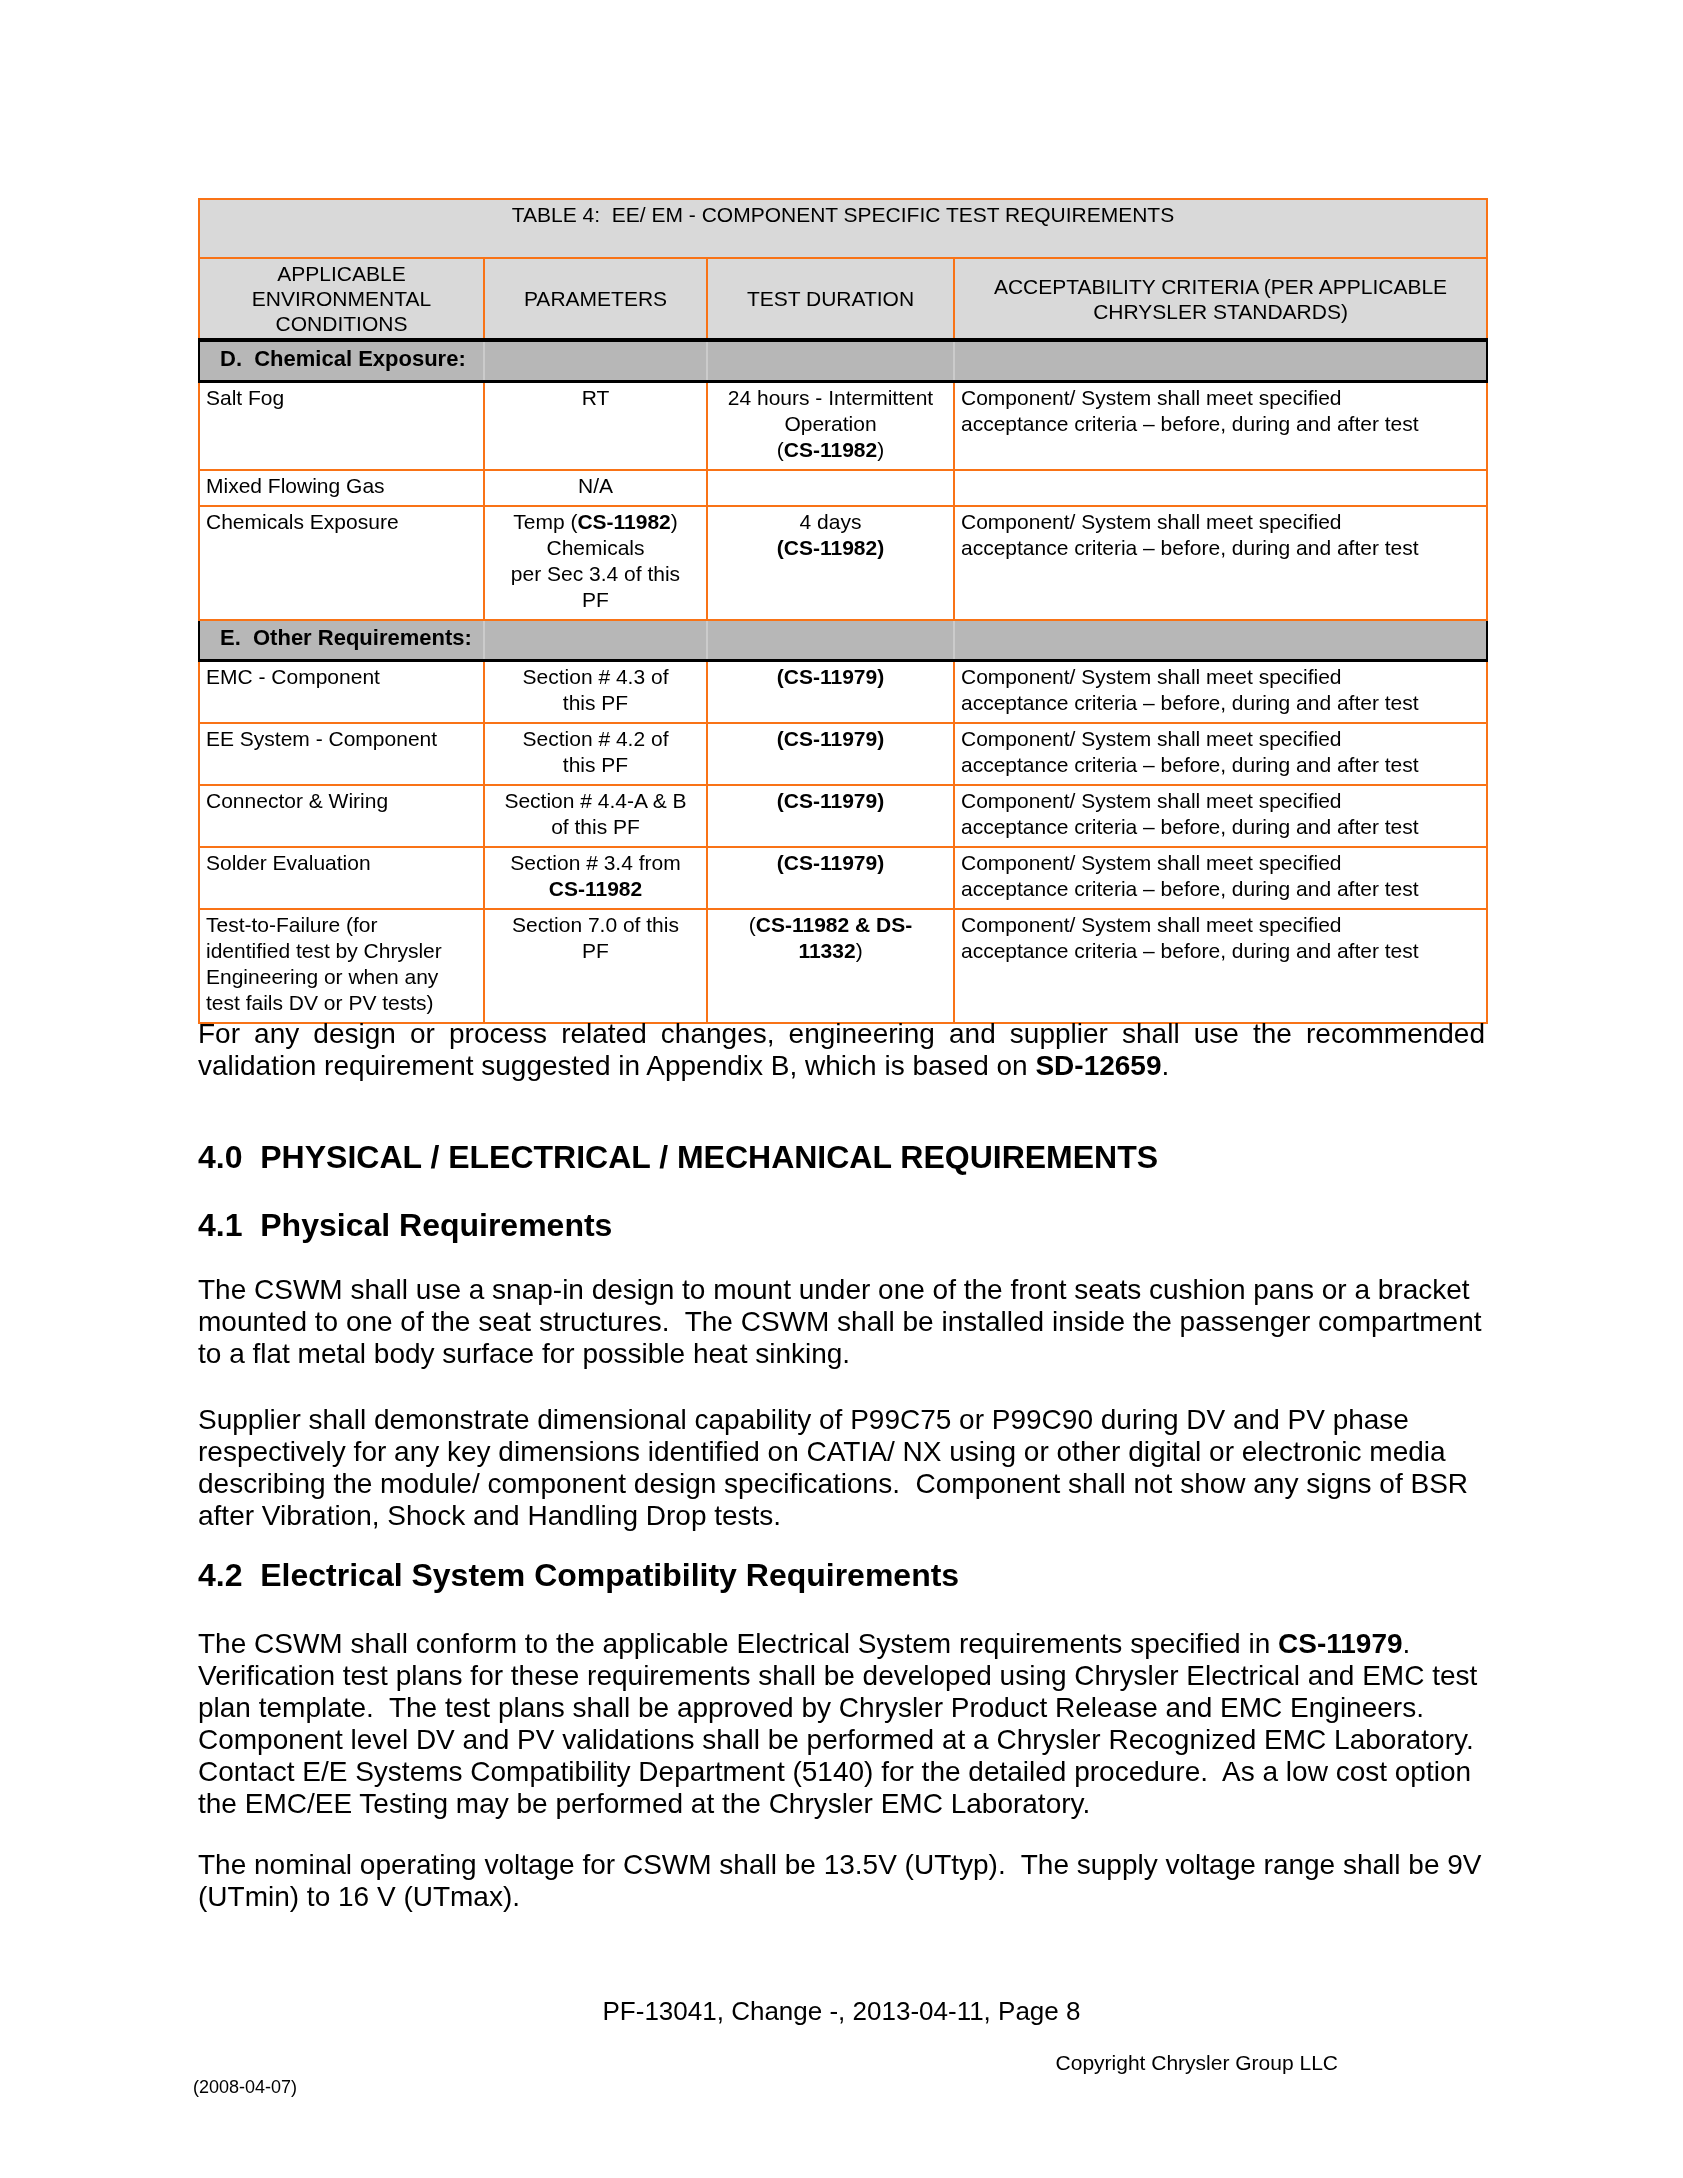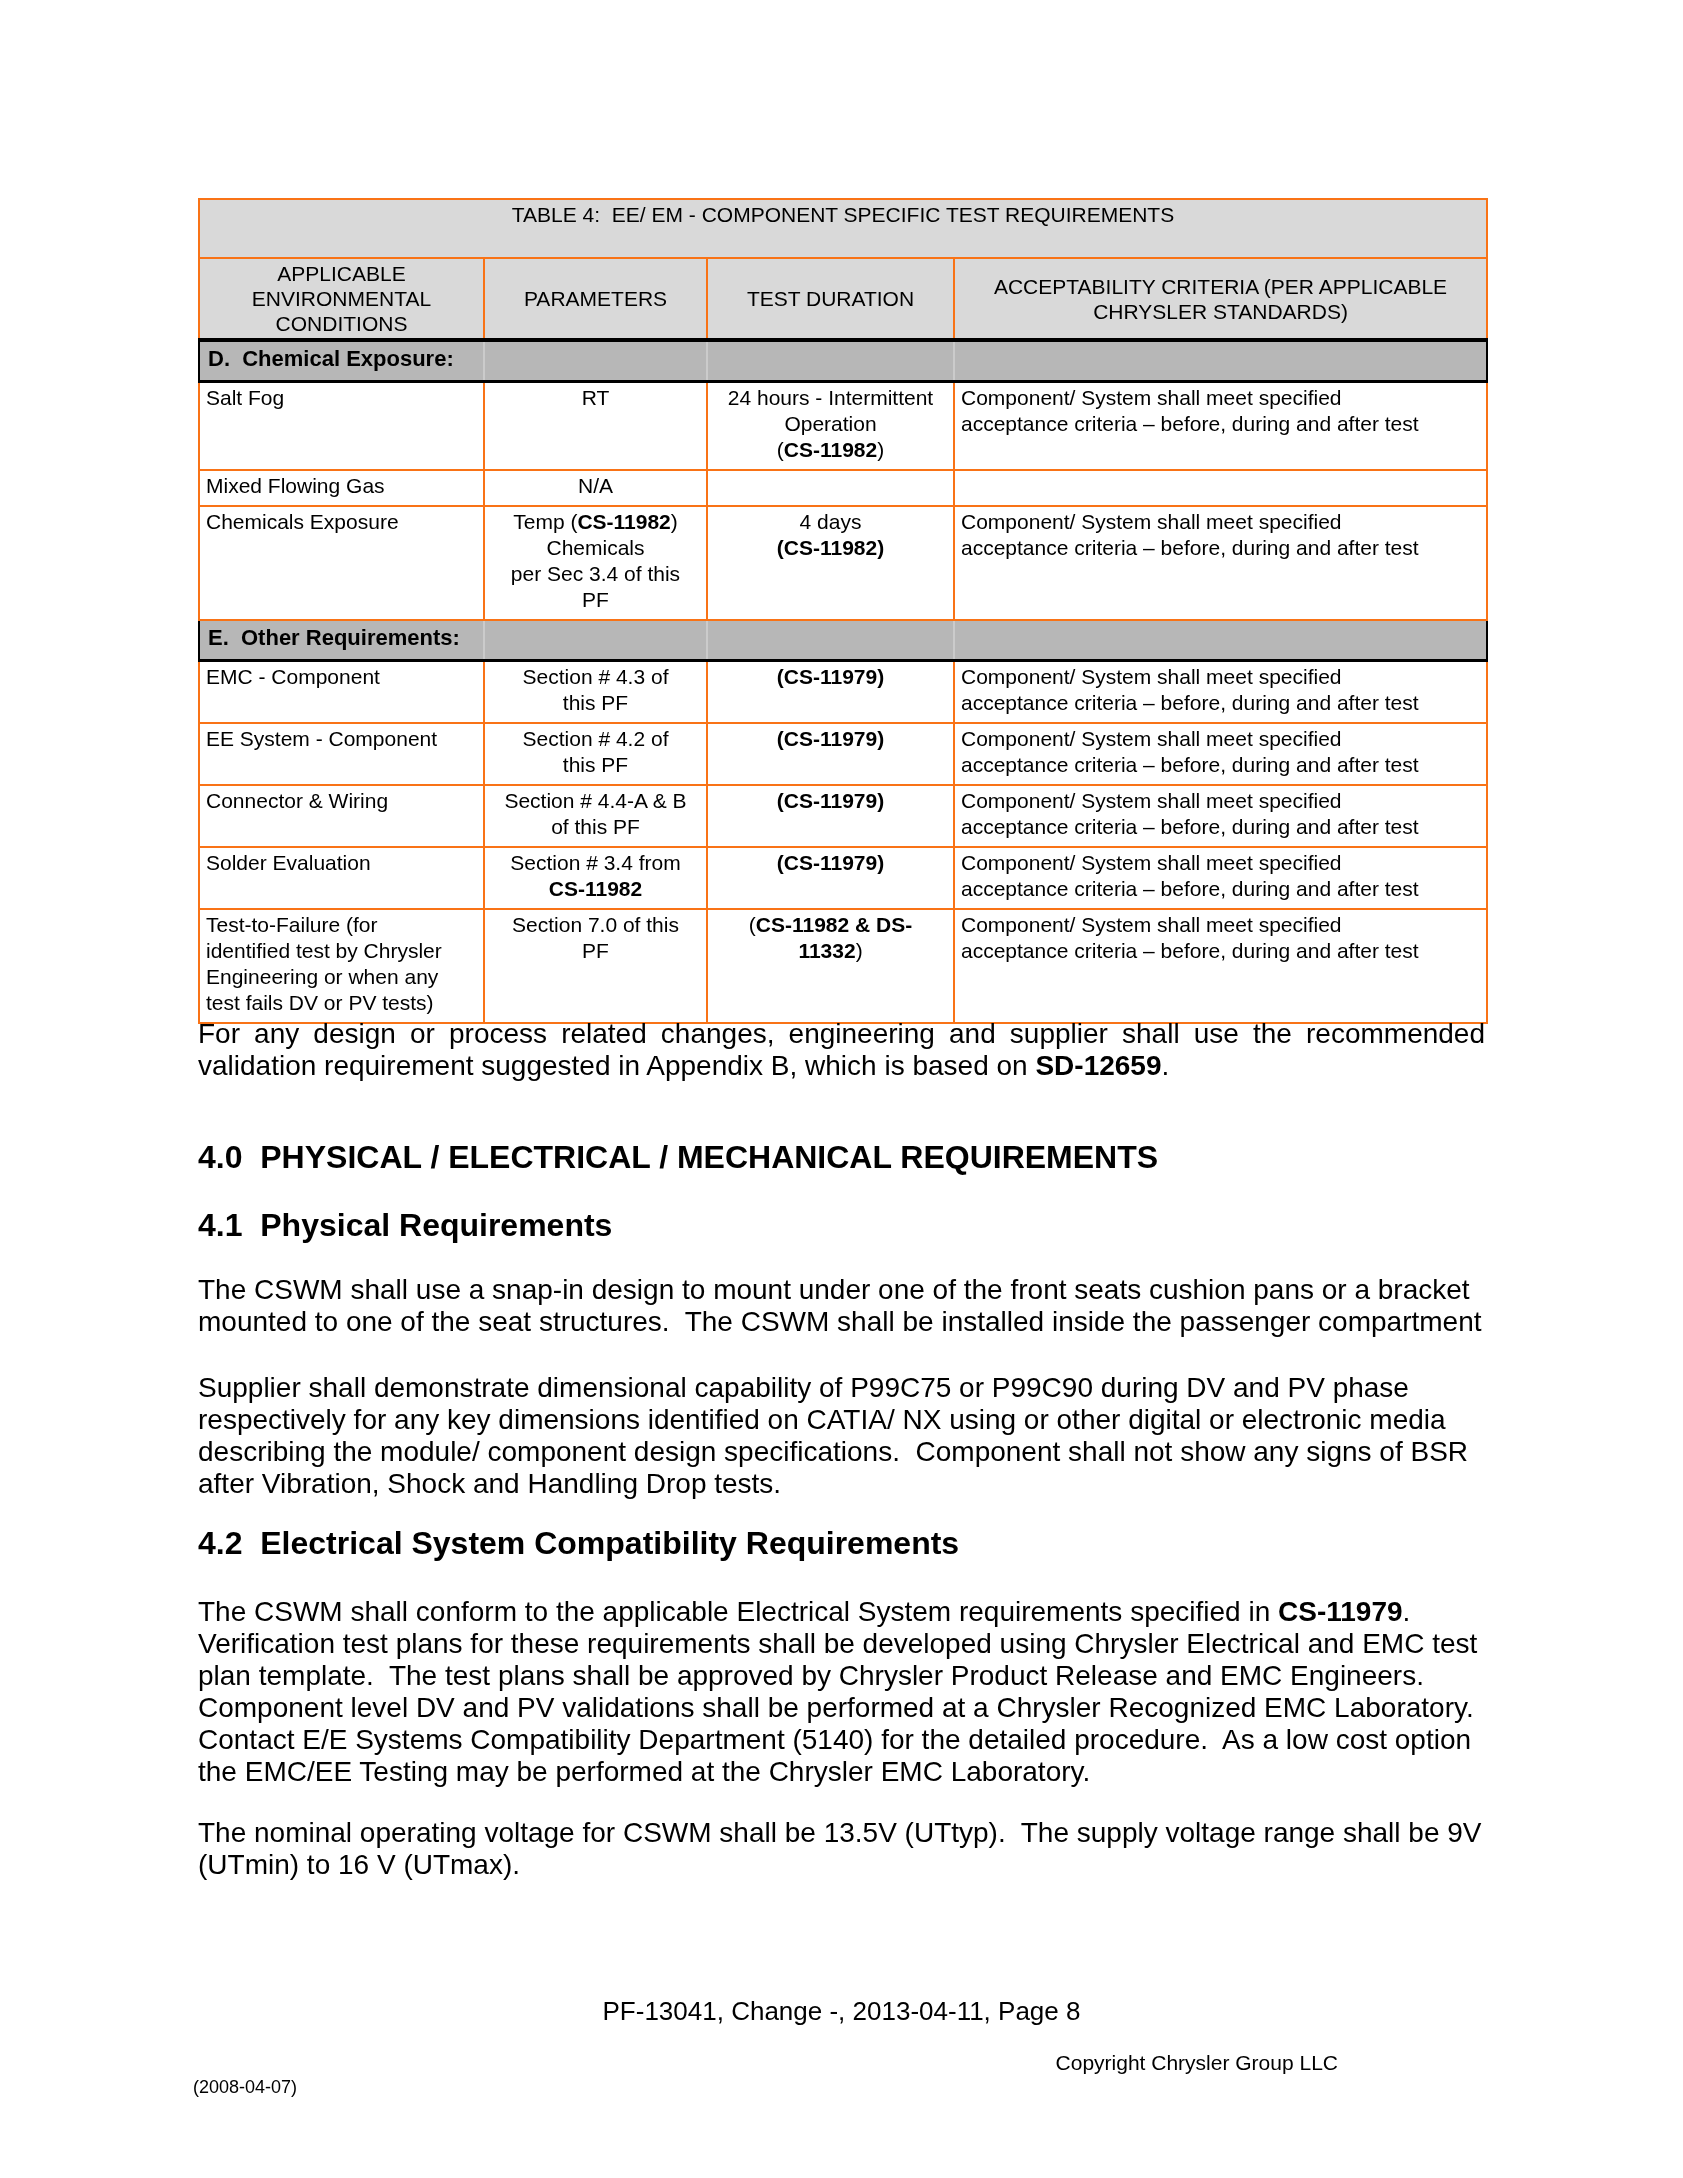--- a/index.html
+++ b/index.html
@@ -28,21 +28,21 @@
     background:var(--header-fill,#d9d9d9); text-align:center; vertical-align:middle;
     line-height:25px; padding:2px 4px; height:70px; border-bottom:4px solid #000;
   }
   tr.row-section td {
     background:var(--section-fill,#b7b7b7); border-bottom:3px solid #000;
     border-left-color:#cbcbcb; border-right-color:#cbcbcb;
     height:30px; vertical-align:middle;
   }
   tr.row-section td:first-child { border-left-color:#000; }
   tr.row-section td:last-child  { border-right-color:#000; }
-  tr.row-section td.section-label { font-weight:bold; font-size:22px; padding-left:8px; }
+  tr.row-section td.section-label { font-weight:bold; font-size:22px; padding-left:20px; }
   td.col-0 { text-align:left; padding-left:12px; }
   td.col-1 { text-align:center; }
   td.col-2 { text-align:center; }
   td.col-3 { text-align:left; padding-left:12px; padding-right:10px; }
 
   
   .content { position:absolute; left:198px; top:1018px; width:1287px; }
   .para  { font-size:28px; line-height:32px; }
   .tline { white-space:pre-wrap; }
   .para.justified .tline { white-space:normal; }
@@ -174,20 +174,21 @@
   <div class="content">
     <div class="para justified">
         <div class="tline">For any design or process related changes, engineering and supplier shall use the recommended</div>
         <div class="tline"><span>validation requirement suggested in Appendix B, which is based on </span><b>SD-12659</b><span>.</span></div>
       </div>
     <div class="heading m-h40">4.0  PHYSICAL / ELECTRICAL / MECHANICAL REQUIREMENTS</div>
     <div class="heading m-h41">4.1  Physical Requirements</div>
     <div class="para m-p2">
         <div class="tline">The CSWM shall use a snap-in design to mount under one of the front seats cushion pans or a bracket</div>
         <div class="tline">mounted to one of the seat structures.  The CSWM shall be installed inside the passenger compartment</div>
+        <div class="tline">to a flat metal body surface for possible heat sinking.</div>
       </div>
     <div class="para m-p3">
         <div class="tline">Supplier shall demonstrate dimensional capability of P99C75 or P99C90 during DV and PV phase</div>
         <div class="tline">respectively for any key dimensions identified on CATIA/ NX using or other digital or electronic media</div>
         <div class="tline">describing the module/ component design specifications.  Component shall not show any signs of BSR</div>
         <div class="tline">after Vibration, Shock and Handling Drop tests.</div>
       </div>
     <div class="heading m-h42">4.2  Electrical System Compatibility Requirements</div>
     <div class="para m-p4">
         <div class="tline"><span>The CSWM shall conform to the applicable Electrical System requirements specified in </span><b>CS-11979</b><span>.</span></div>

